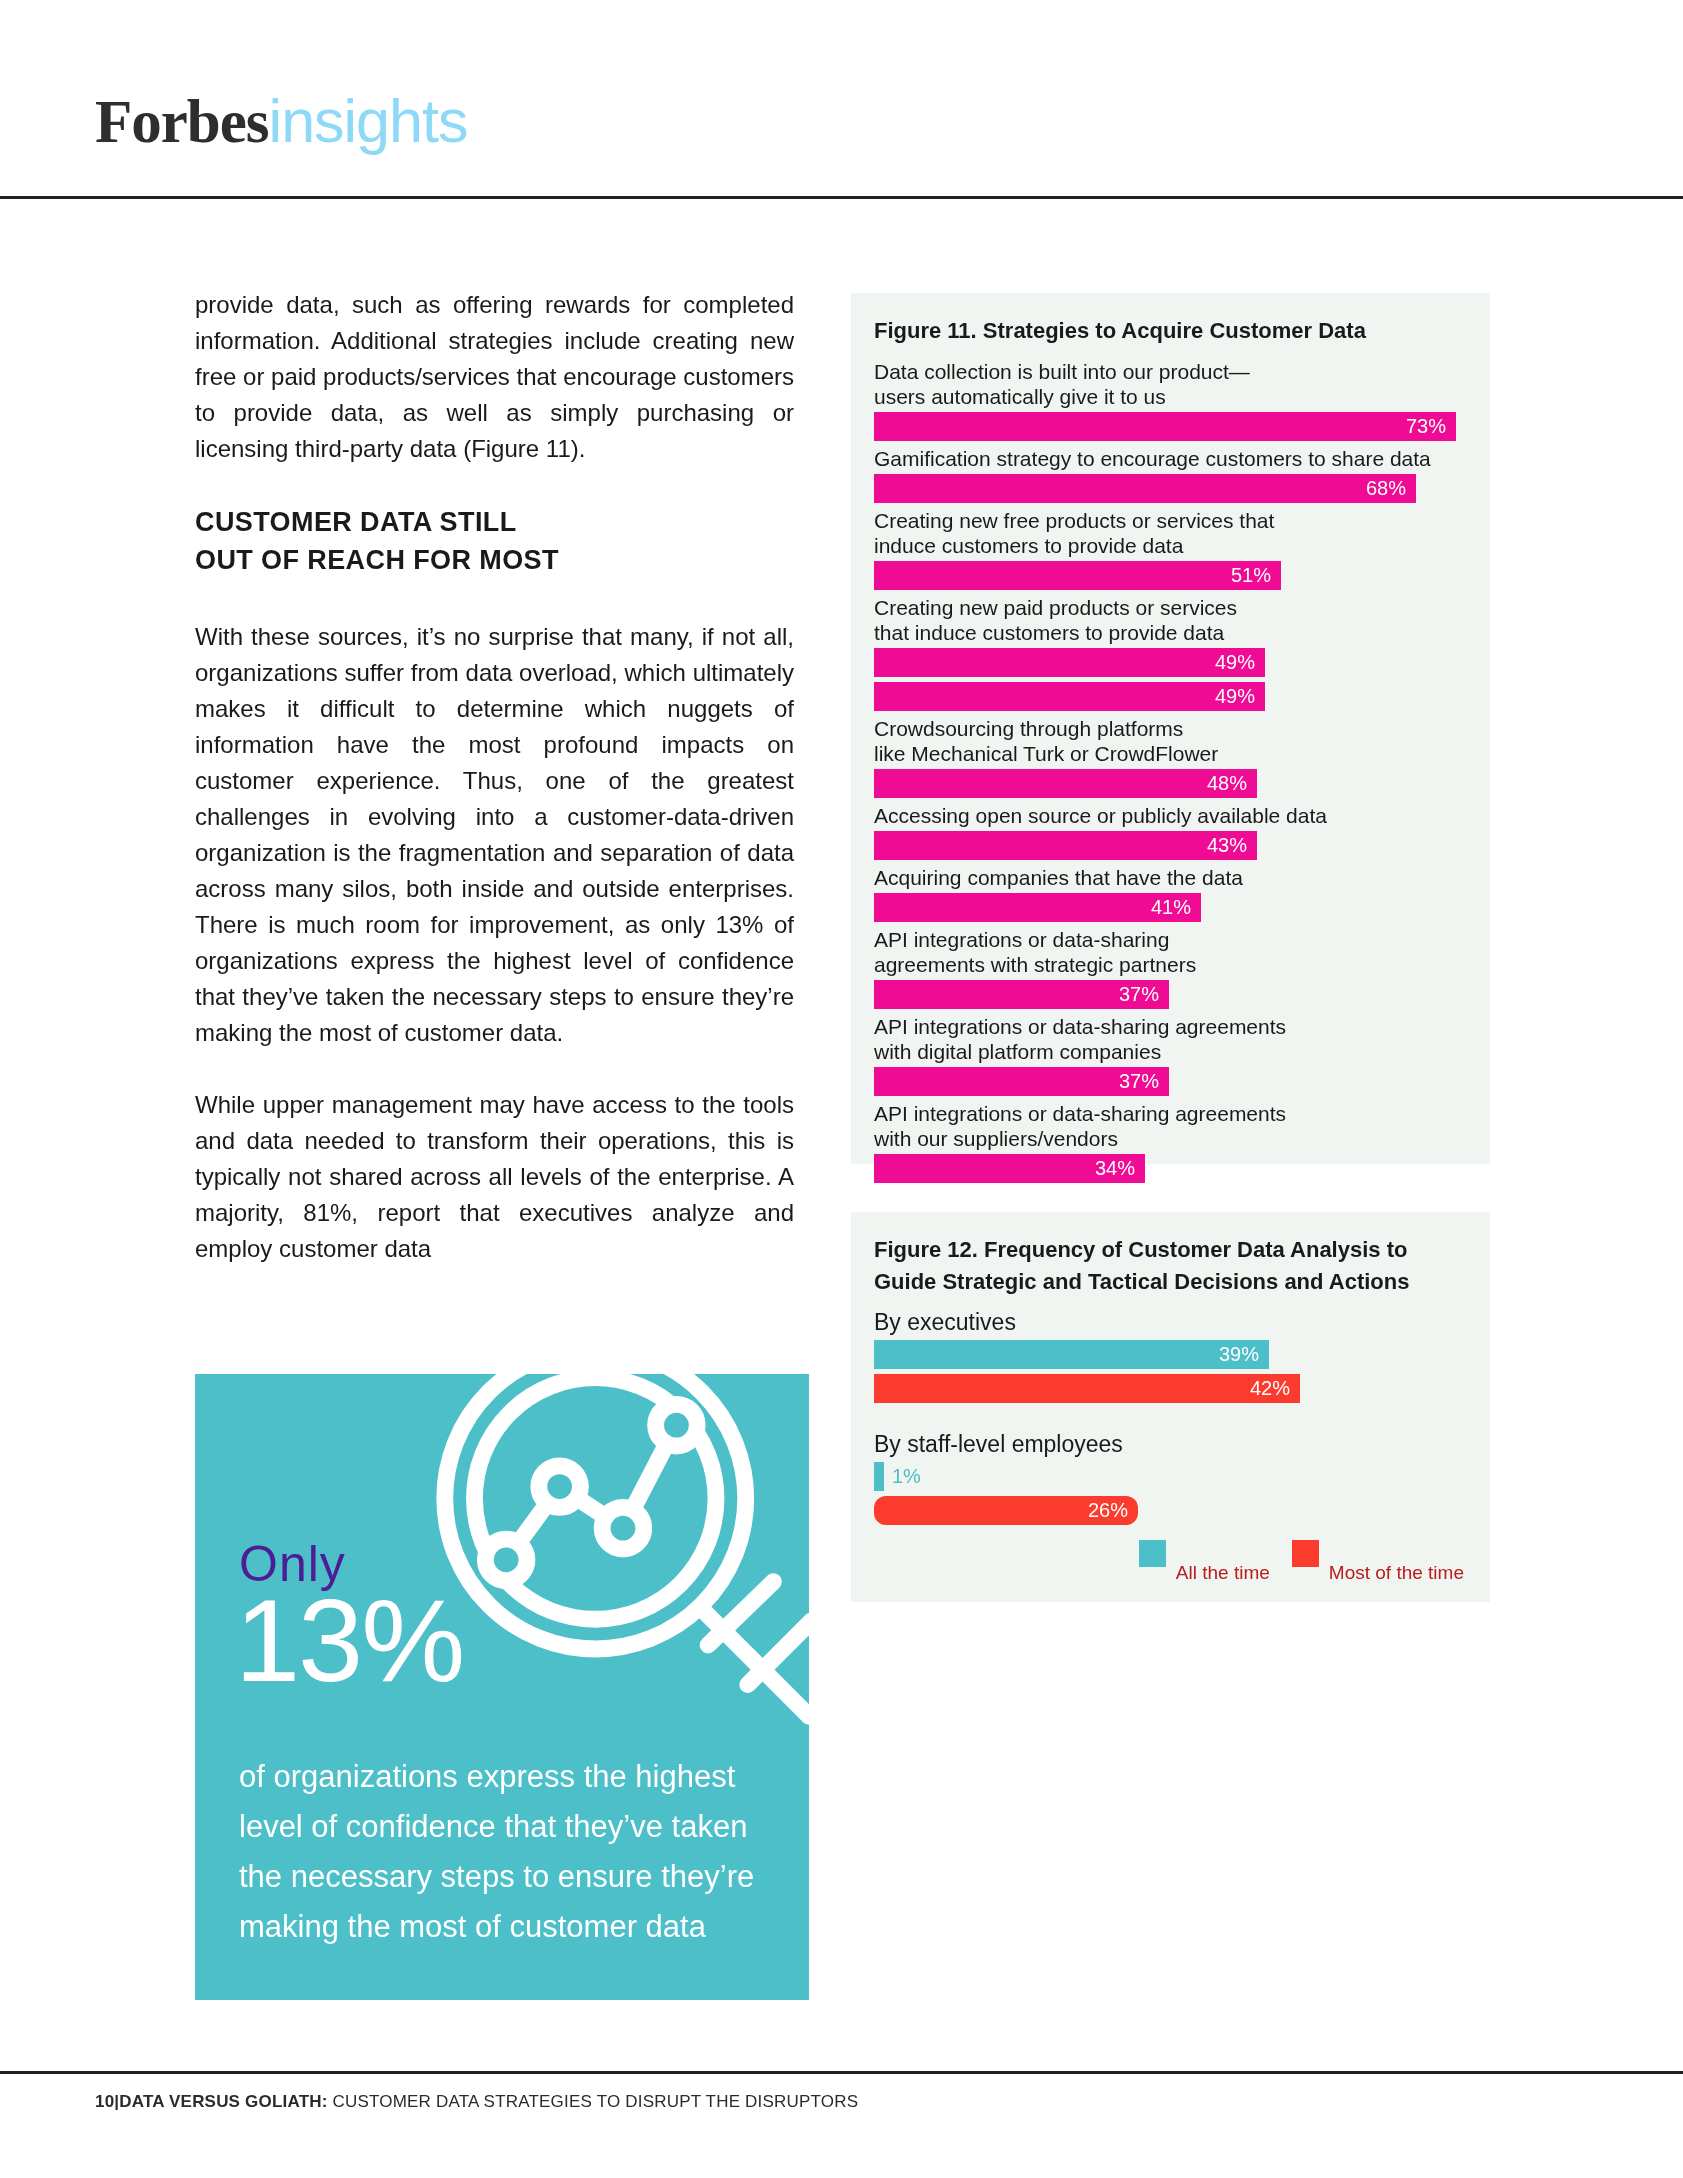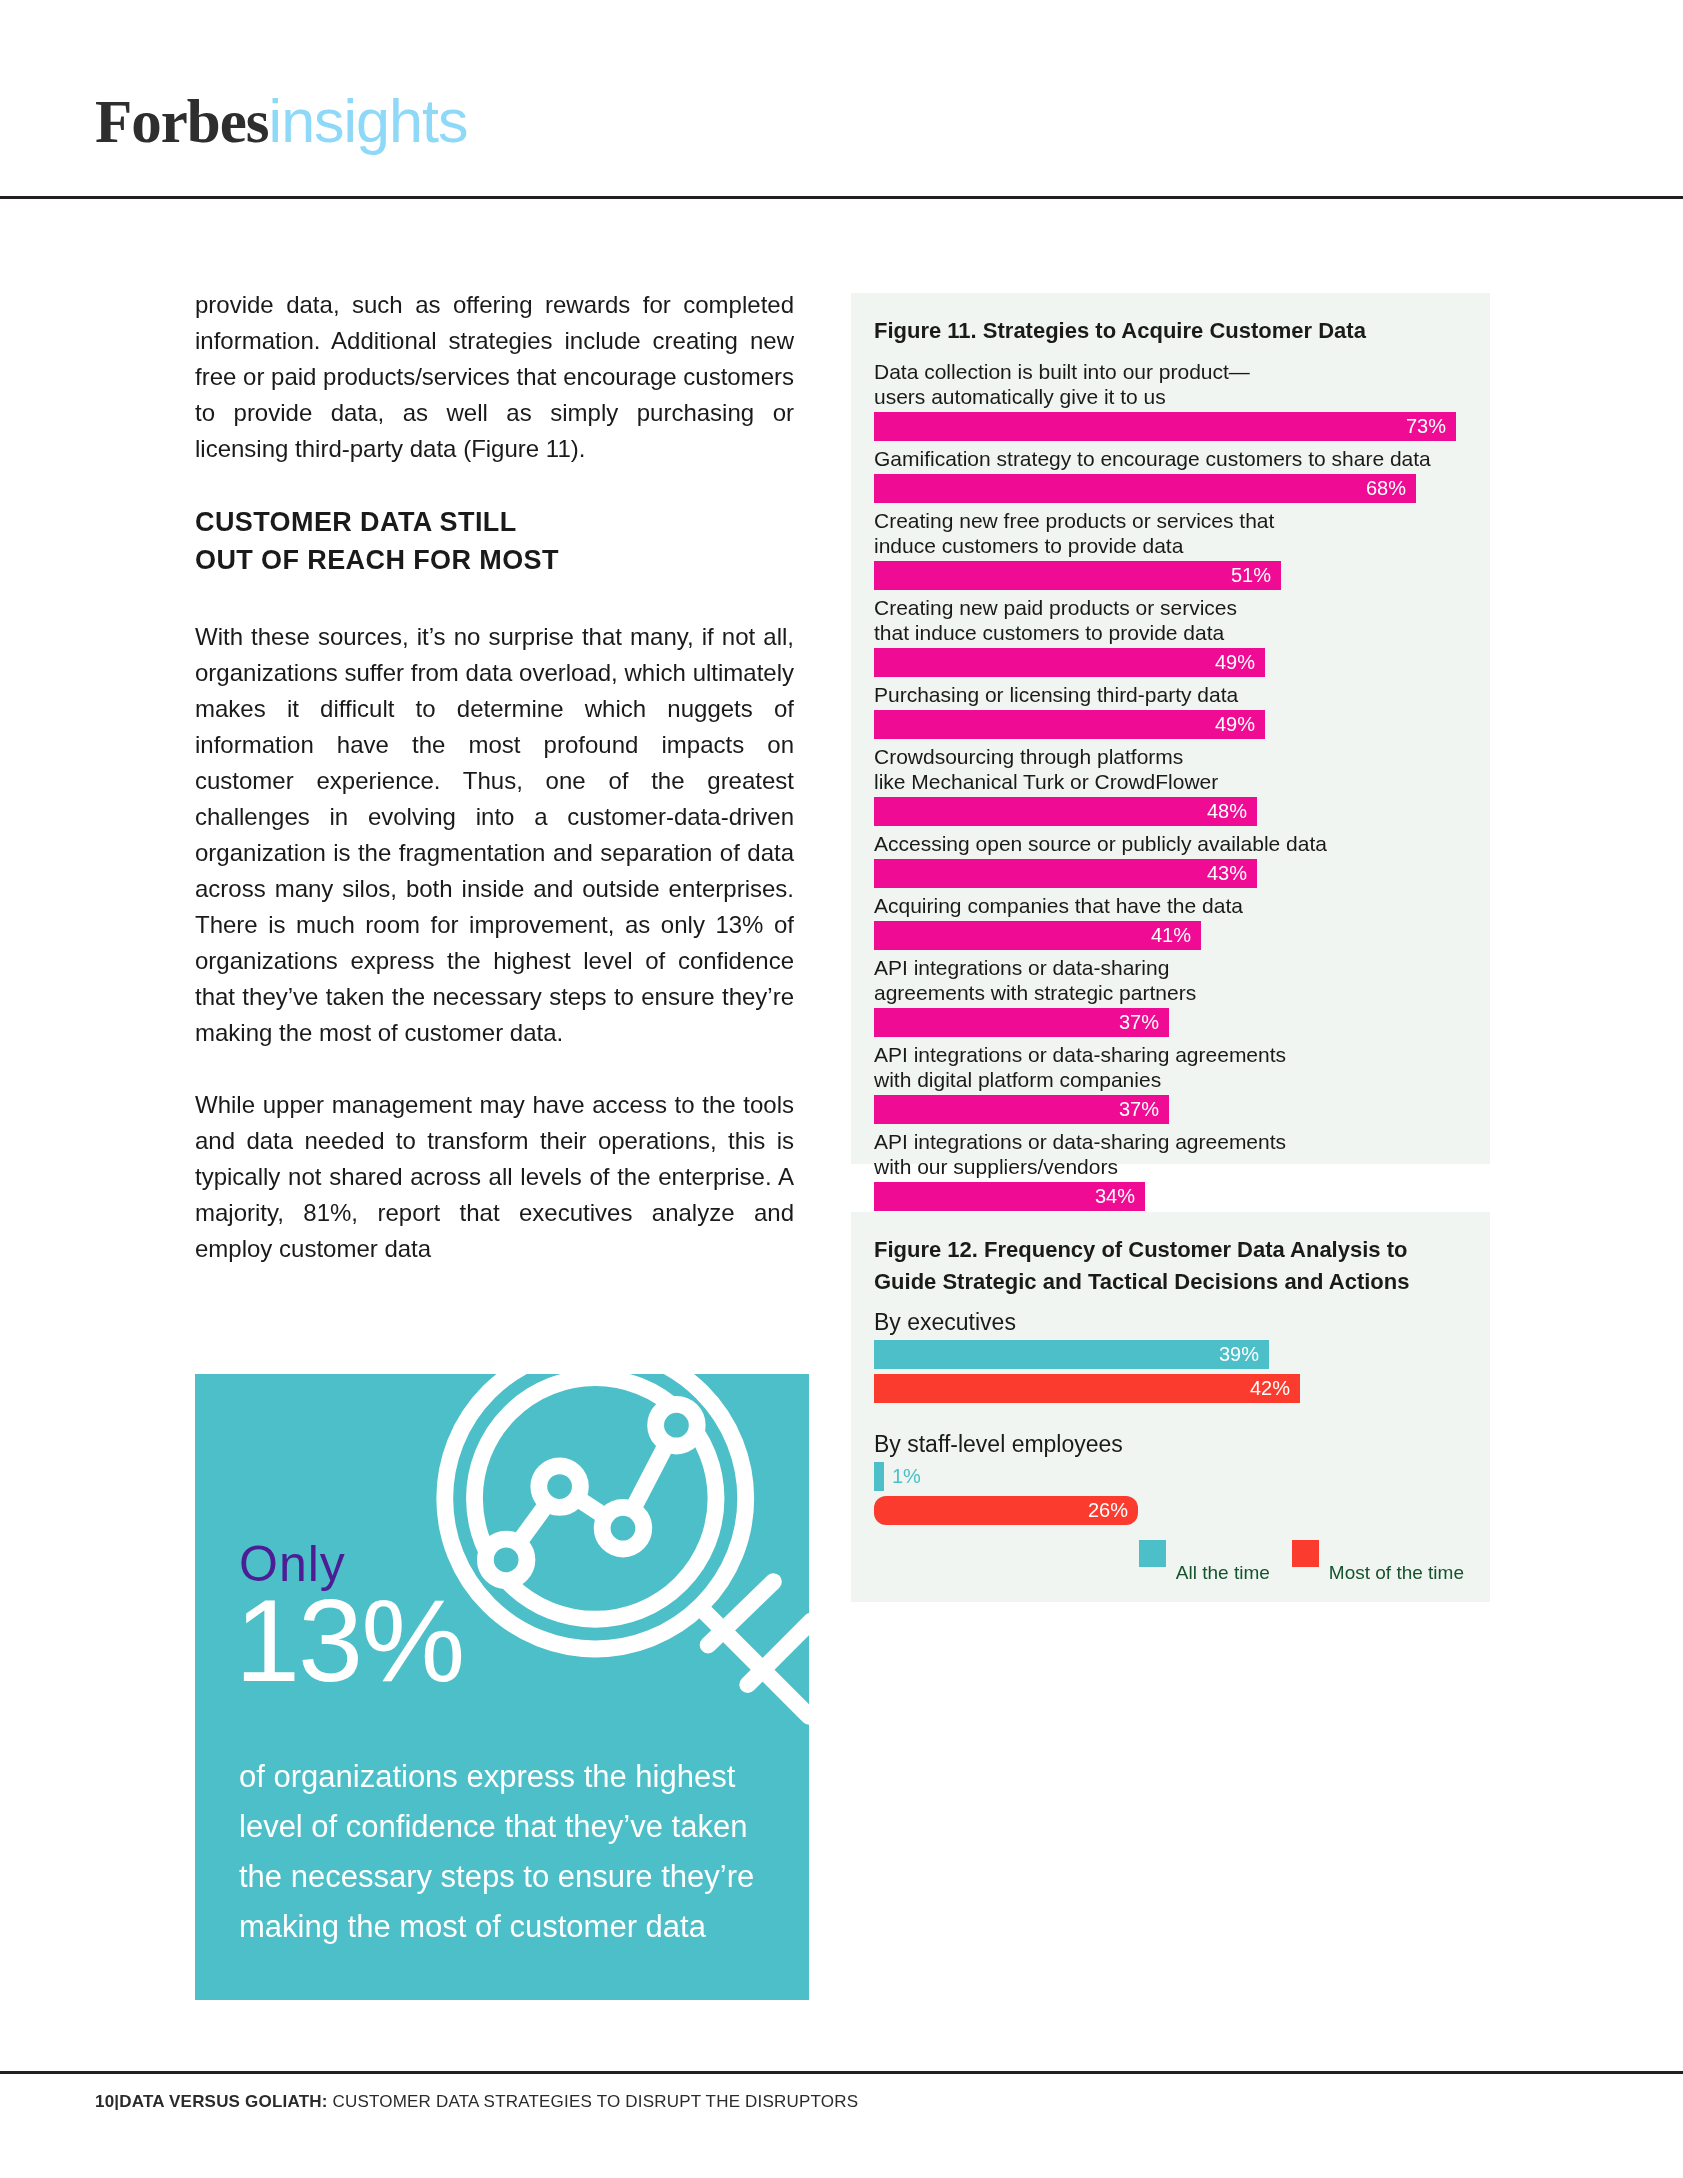--- a/index.html
+++ b/index.html
@@ -106,21 +106,21 @@
     font-size: 23px; line-height: 30px; color: #1a1a1a; font-weight: 500;
   }
   .legend {
     position: absolute; right: 26px; bottom: 18px;
     display: flex; align-items: center; gap: 22px;
   }
   .legend-item { display: flex; align-items: center; gap: 10px; }
   .legend-swatch { width: 27px; height: 27px; }
   .legend-swatch.teal { background: #4cbfc8; }
   .legend-swatch.red { background: #fb3b2d; }
-  .legend-text { font-size: 19px; color: #14532d; font-weight: 400; margin-top: 39px; }
+  .legend-text { font-size: 19px; color: #b91c1c; font-weight: 400; margin-top: 39px; }
 
   
   .footer-rule {
     position: absolute; left: 0; top: 2071px; width: 1683px; height: 3px;
     background: #231f20;
   }
   .footer-text {
     position: absolute; left: 95px; top: 2092px;
     font-size: 17px; letter-spacing: 0.2px; color: #2b2b2b; white-space: nowrap;
   }
@@ -188,21 +188,20 @@
           <div class="bar" style="width: 407px;">
             <span class="val">51%</span>
           </div>
         </div>
         <div class="bar-label">Creating new paid products or services<br>that induce customers to provide data</div>
         <div class="bar-row">
           <div class="bar" style="width: 391px;">
             <span class="val">49%</span>
           </div>
         </div>
-        <div class="bar-label">Purchasing or licensing third-party data</div>
         <div class="bar-row">
           <div class="bar" style="width: 391px;">
             <span class="val">49%</span>
           </div>
         </div>
         <div class="bar-label">Crowdsourcing through platforms<br>like Mechanical Turk or CrowdFlower</div>
         <div class="bar-row">
           <div class="bar" style="width: 383px; padding-left: 8px;">
             <span class="val">48%</span>
           </div>

